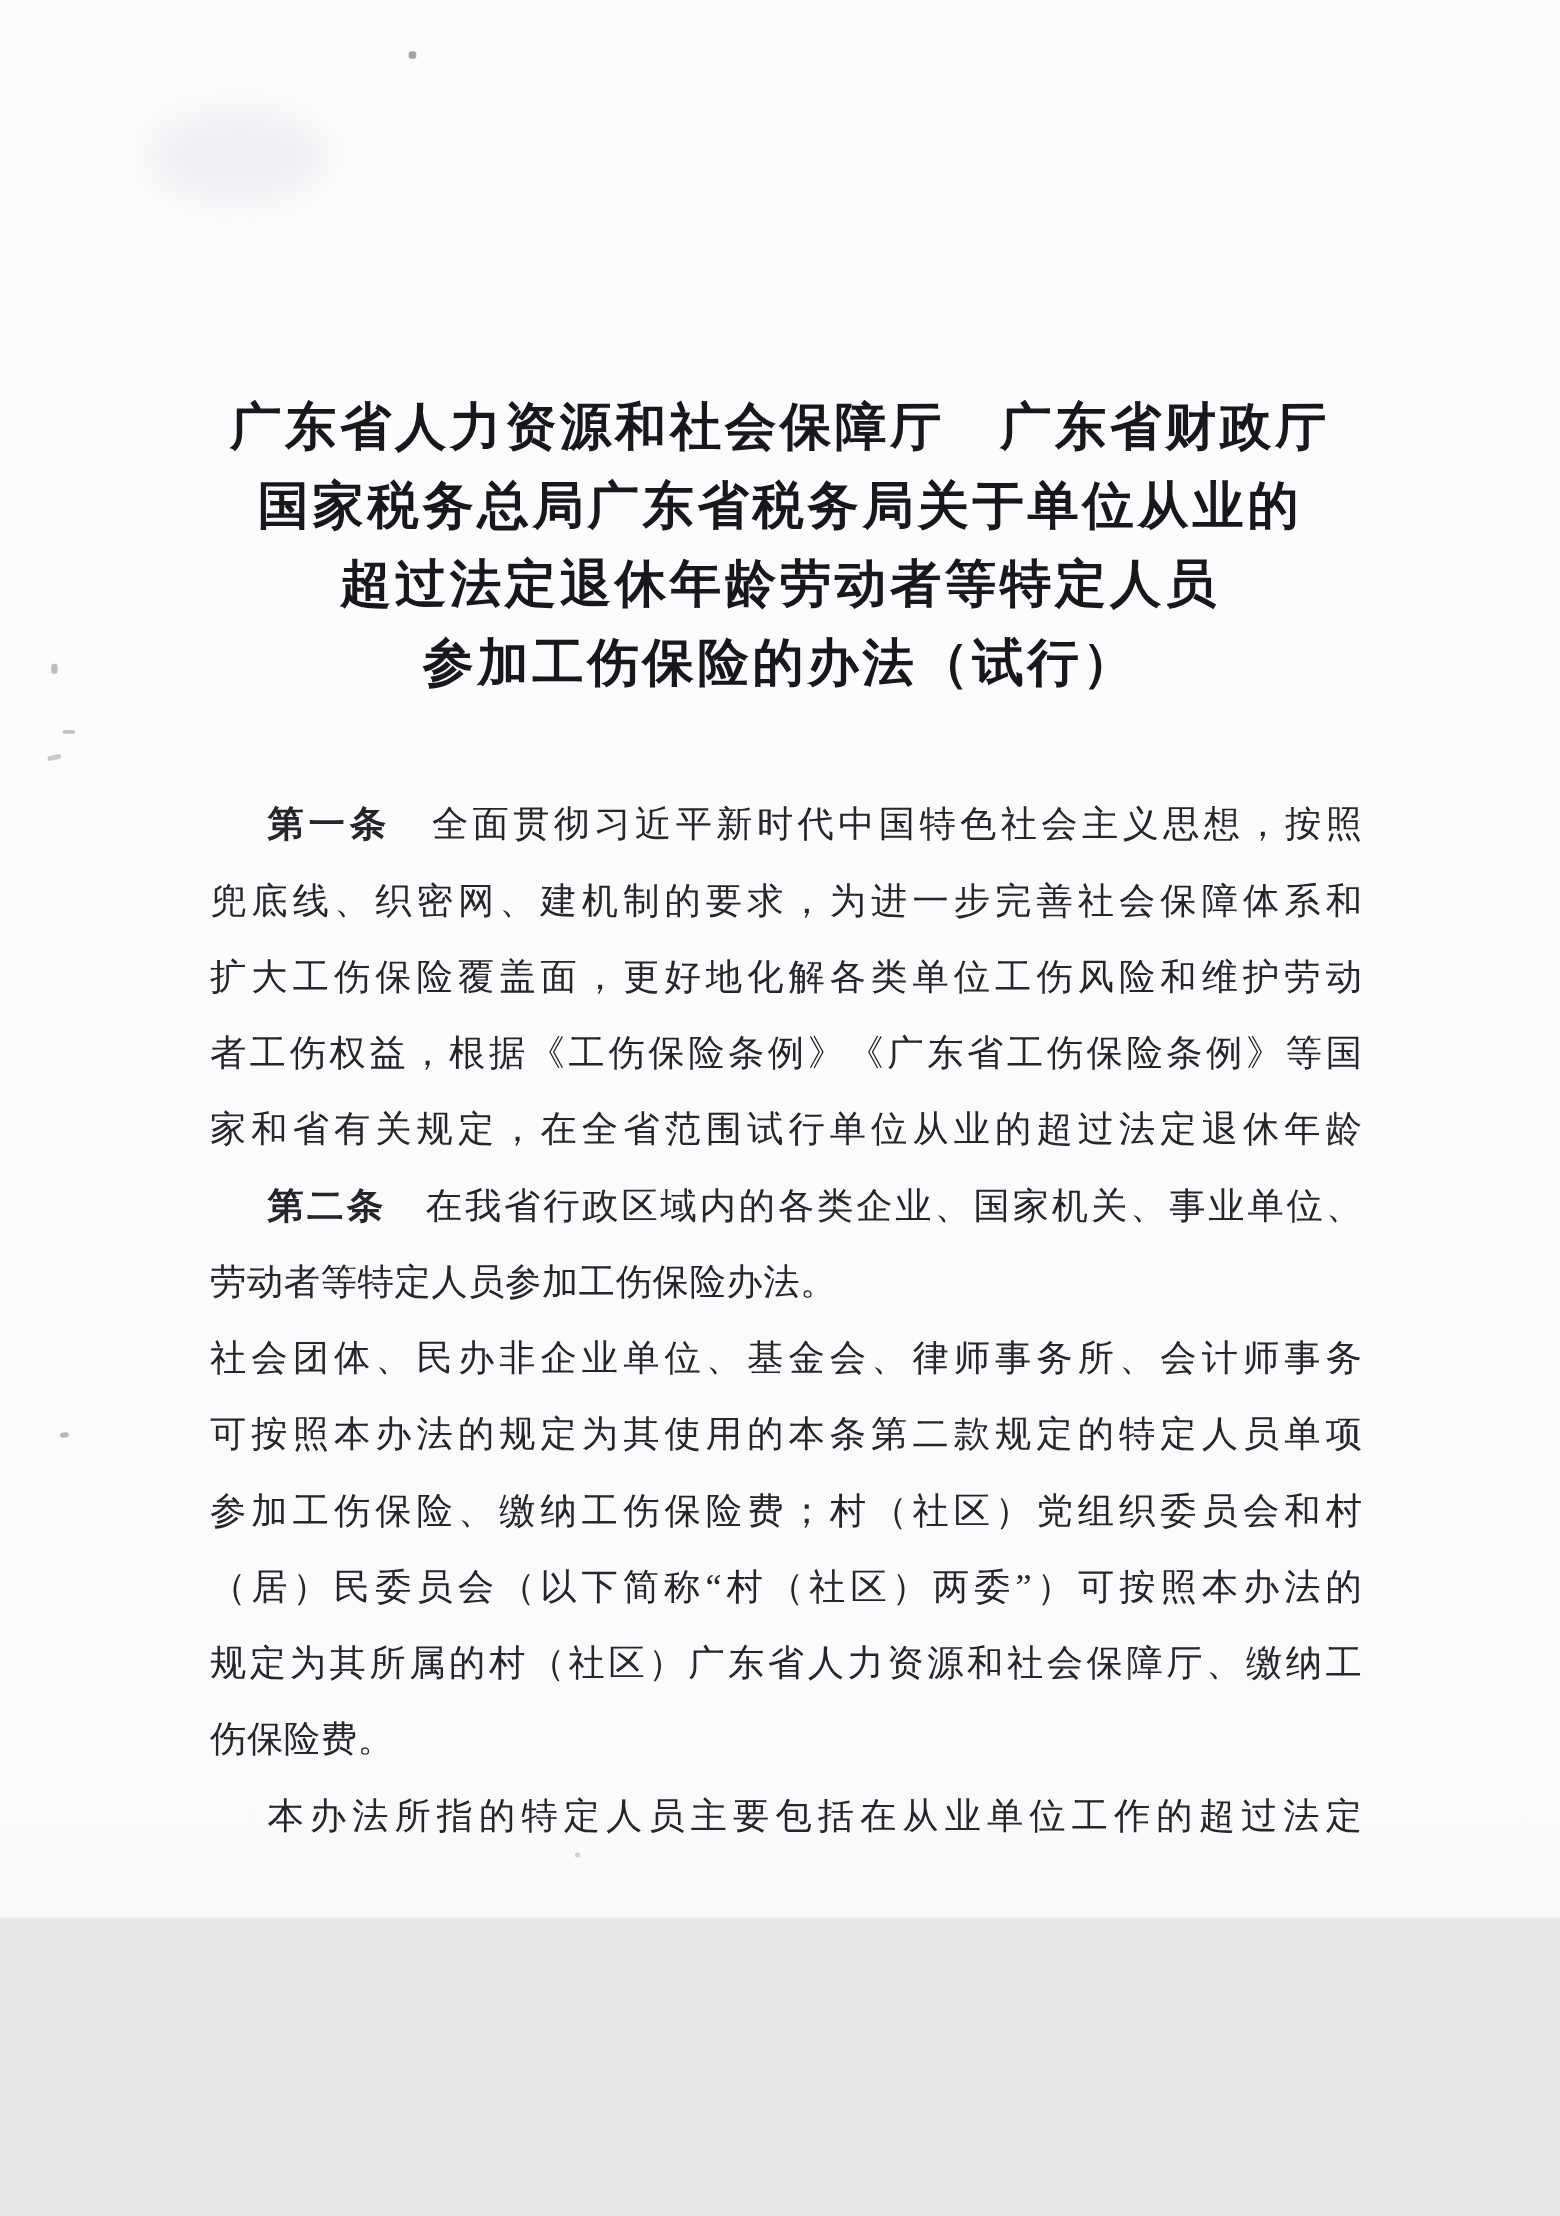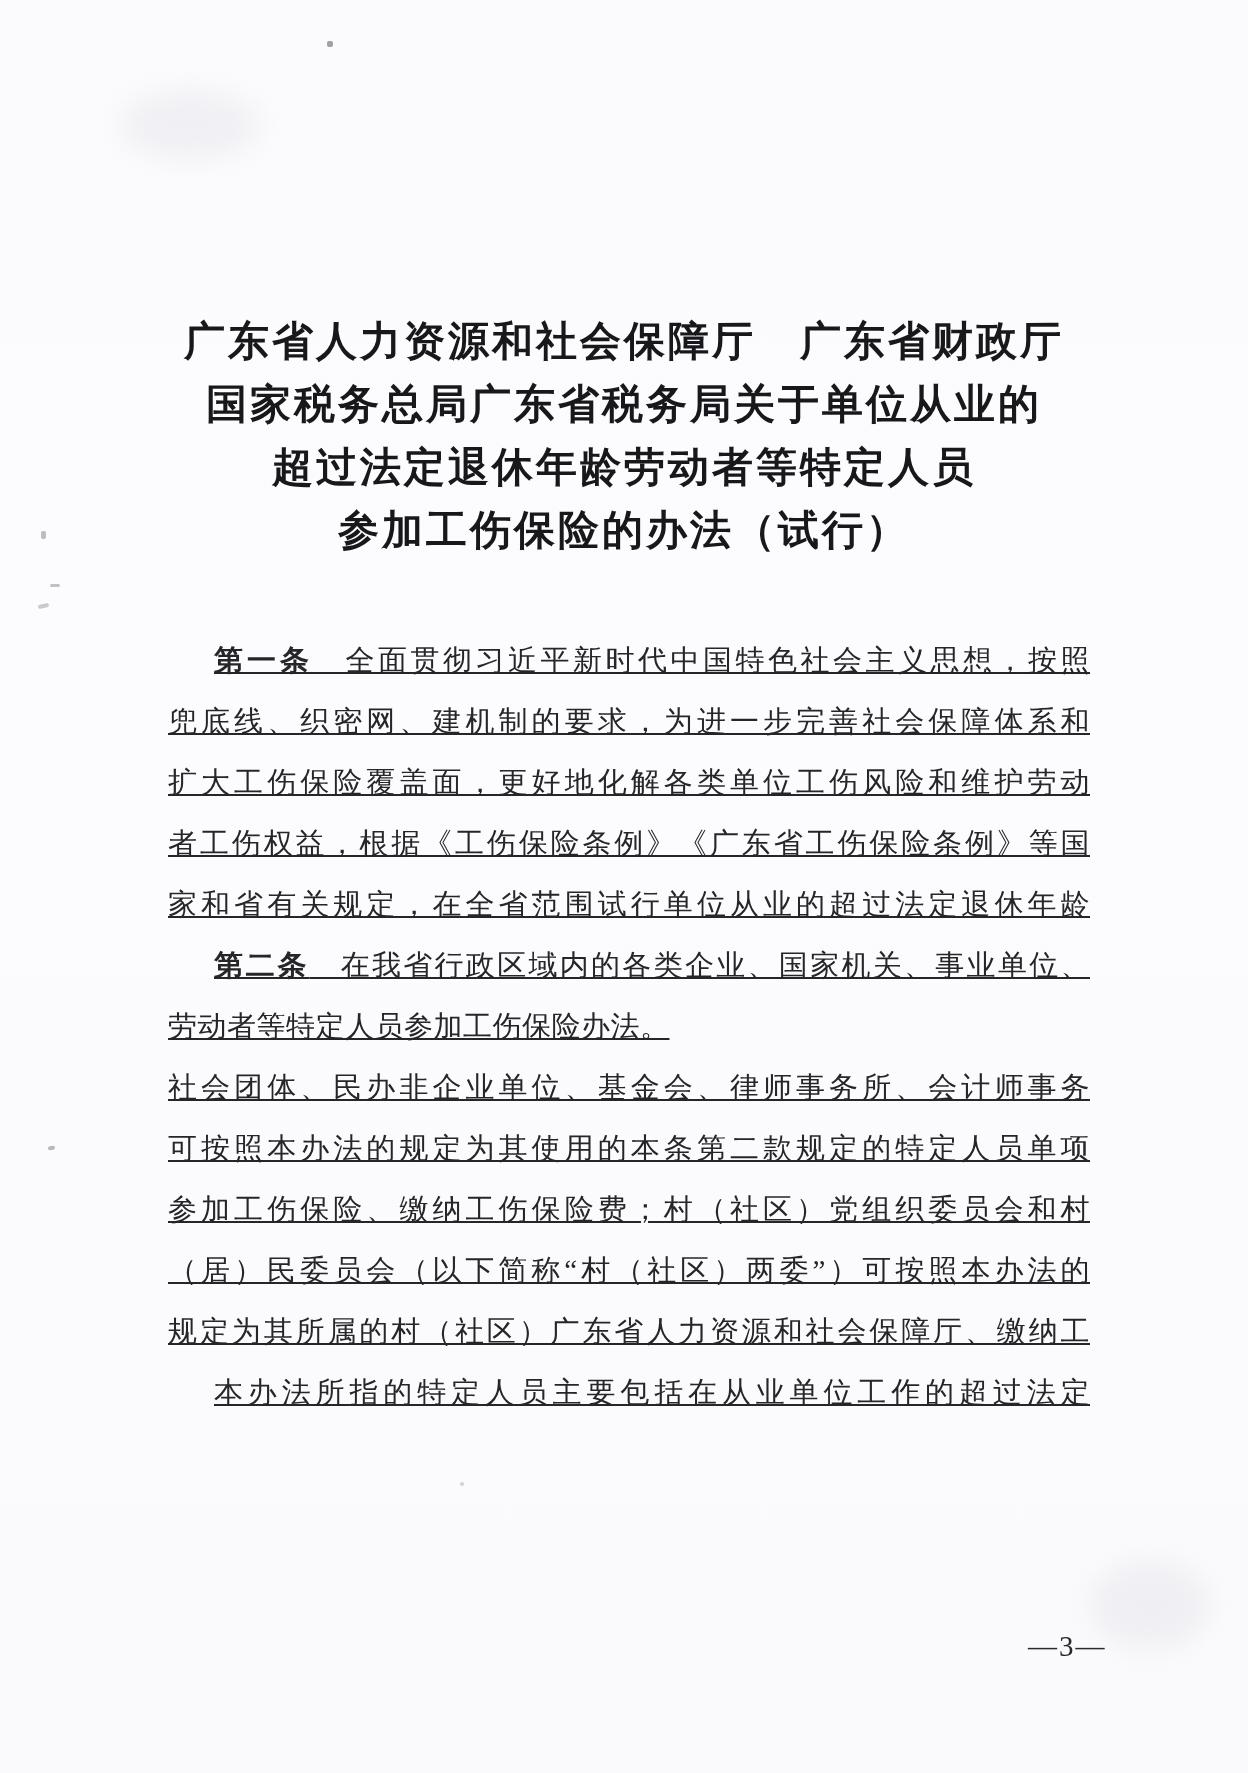--- a/index.html
+++ b/index.html
@@ -3,21 +3,21 @@
 <meta charset="utf-8">
 <style>
   html, body { margin: 0; padding: 0; }
   body {
     width: 1248px; height: 1773px;
     background: #e8e8ea;
     font-family: "Liberation Serif", serif;
   }
   .page {
     position: relative;
-    width: 1248px; height: 1773px;
+    width: 1248px; height: 1534px;
     background: linear-gradient(180deg, #fbfbfd 0%, #fcfcfe 40%, #fafafc 100%);
     overflow: hidden;
     color: #26262a;
   }
   
   .title {
     position: absolute;
     left: 0; right: 0; top: 310px;
     margin: 0;
     text-align: center;
@@ -30,21 +30,20 @@
   }
   .title-line { white-space: nowrap; }
   
   .doc-body {
     position: absolute;
     left: 168px; top: 630px;
     width: 922px;
     font-size: 29px;
     letter-spacing: 0.5px;
     color: #26262a;
-    text-decoration: underline;
   }
   .body-line {
     margin: 0;
     height: 61px;
     line-height: 61px;
     overflow: hidden;
     text-align: justify;
     text-align-last: justify;
     white-space: normal;
   }
@@ -98,20 +97,21 @@
       <p class="body-line">扩大工伤保险覆盖面，更好地化解各类单位工伤风险和维护劳动</p>
       <p class="body-line">者工伤权益，根据《工伤保险条例》《广东省工伤保险条例》等国</p>
       <p class="body-line">家和省有关规定，在全省范围试行单位从业的超过法定退休年龄</p>
       <p class="body-line indent"><b class="lead">第二条</b>　在我省行政区域内的各类企业、国家机关、事业单位、</p>
       <p class="body-line para-end">劳动者等特定人员参加工伤保险办法。</p>
       <p class="body-line">社会团体、民办非企业单位、基金会、律师事务所、会计师事务</p>
       <p class="body-line">可按照本办法的规定为其使用的本条第二款规定的特定人员单项</p>
       <p class="body-line">参加工伤保险、缴纳工伤保险费；村（社区）党组织委员会和村</p>
       <p class="body-line">（居）民委员会（以下简称“村（社区）两委”）可按照本办法的</p>
       <p class="body-line">规定为其所属的村（社区）广东省人力资源和社会保障厅、缴纳工</p>
+      <p class="body-line para-end">伤保险费。</p>
       <p class="body-line indent">本办法所指的特定人员主要包括在从业单位工作的超过法定</p>
     </div>
 
   <div class="page-number">—3—</div>
 
   <div class="speck s1"></div>
   <div class="speck s2"></div>
   <div class="speck s3"></div>
   <div class="speck s4"></div>
   <div class="speck s5"></div>

